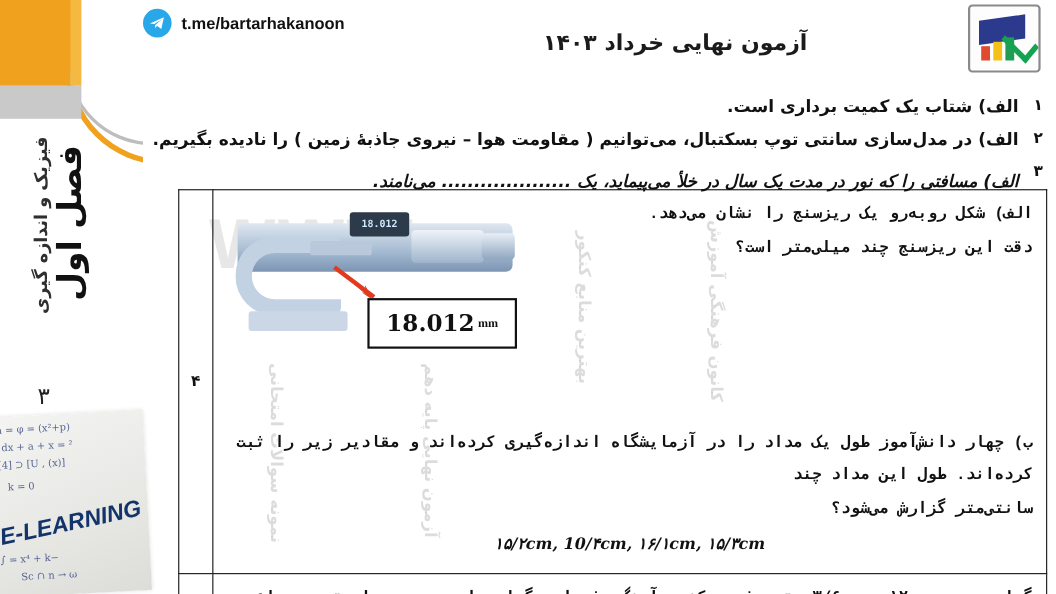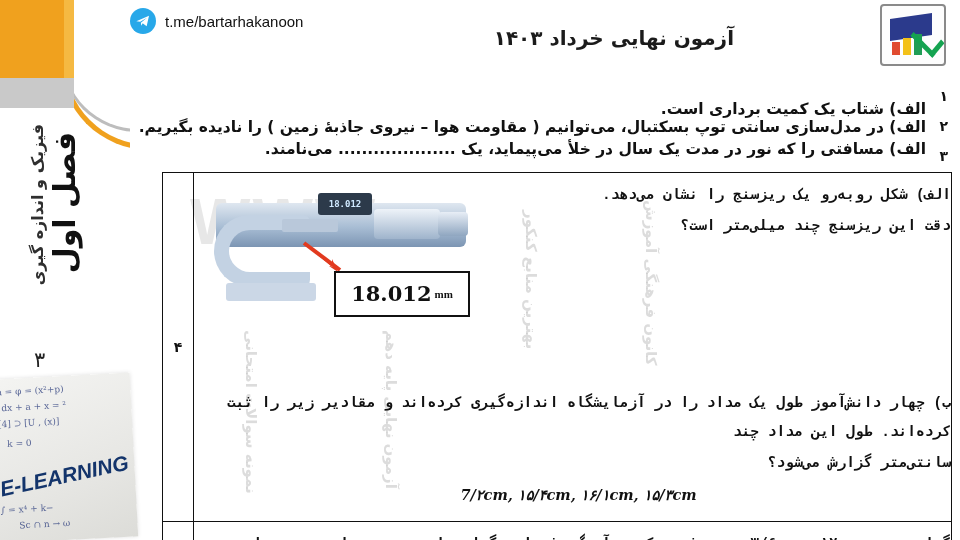--- a/index.html
+++ b/index.html
@@ -148,21 +148,21 @@
     width: 26px;
     height: 26px;
     border-radius: 50%;
     background: #28a8e9;
     display: flex;
     align-items: center;
     justify-content: center;
   }
   .tg-handle {
     font-size: 15px;
-    font-weight: normal;
+    font-weight: bold;
     color: #111;
     font-family: "Liberation Sans", sans-serif;
   }
 
   .exam-title {
     position: absolute;
     right: 226px;
     top: 26px;
     font-size: 20px;
     font-weight: bold;
@@ -215,23 +215,23 @@
     color: #111;
     white-space: nowrap;
   }
   .qnum {
     position: absolute;
     right: 12px;
     font-size: 14px;
     font-weight: bold;
     color: #111;
   }
-  #q1 { top: 100px; }  #n1 { top: 88px; }
+  #q1 { top: 88px; }  #n1 { top: 88px; }
   #q2 { top: 118px; } #n2 { top: 118px; }
-  #q3 { top: 140px; } #n3 { top: 148px; }
+  #q3 { top: 156px; font-style: italic; } #n3 { top: 148px; }
 
   
   .tbl {
     position: absolute;
     right: 8px;
     top: 172px;
     width: 790px;
     border-collapse: collapse;
     direction: rtl;
   }
@@ -240,21 +240,21 @@
     vertical-align: middle;
   }
   .cell-num {
     width: 28px;
     text-align: center;
     font-size: 14px;
     font-weight: bold;
     color: #111;
   }
   .cell-body {
-    padding: 8px 0 10px 12px;
+    padding: 8px 12px 10px 12px;
     font-size: 14.5px;
     font-weight: bold;
     color: #111;
     line-height: 2.0;
   }
   .row4 .cell-body { height: 228px; }
   .row5 .cell-body { height: 52px; }
 
   .p-line { margin: 0 0 2px 0; font-family: Liberation Mono, monospace; }
   .p-center { text-align: center; }
@@ -474,21 +474,21 @@
         </svg>
         <div class="read-box">
           <span>18.012</span>
               <span class="unit">mm</span>
         </div>
       </div>
       <p class="p-line">الف) شکل روبه‌رو یک ریزسنج را نشان می‌دهد.</p>
       <p class="p-line">دقت این ریزسنج چند میلی‌متر است؟</p>
       <p class="p-line" style="clear:both; margin-top:16px;text-align:right;">ب) چهار دانش‌آموز طول یک مداد را در آزمایشگاه  اندازه‌گیری کرده‌اند و مقادیر زیر را ثبت کرده‌اند. طول این مداد چند</p>
       <p class="p-line">سانتی‌متر گزارش می‌شود؟</p>
-      <p class="p-line p-center math">7/۲cm, ۱۵/۴cm,  ۱۶/۱cm,  ۱۵/۳cm</p>
+      <p class="p-line p-center math">۱۵/۲cm, 10/۴cm,  ۱۶/۱cm,  ۱۵/۳cm</p>
     </td>
     <td class="cell-num">۴</td>
   </tr>
 
   <tr class="row5">
     <td class="cell-body">
       <p class="p-line">گیاهی در مدت ۱۲روز، ۳/۶ متر رشد می‌کند. آهنگ رشد این گیاه را بر حسب میلی‌متر بر ساعت (mm/h) بنویسید.</p>
     </td>
     <td class="cell-num">۵</td>
   </tr>

